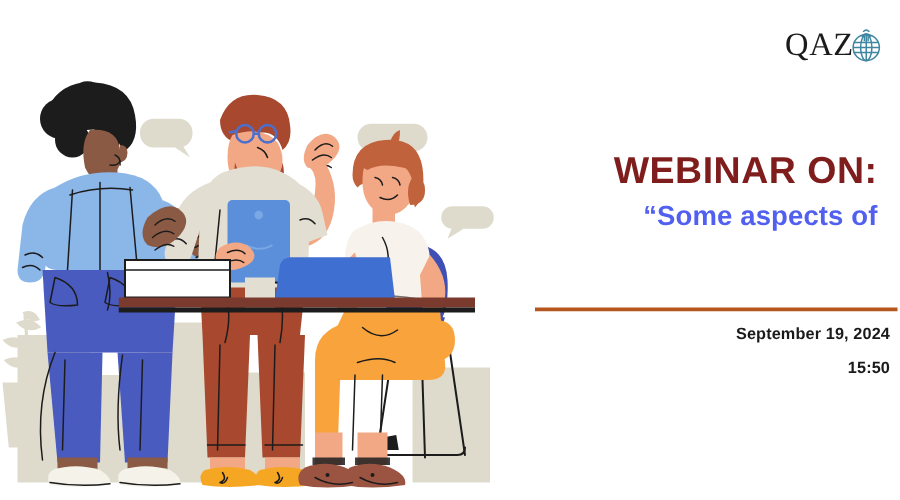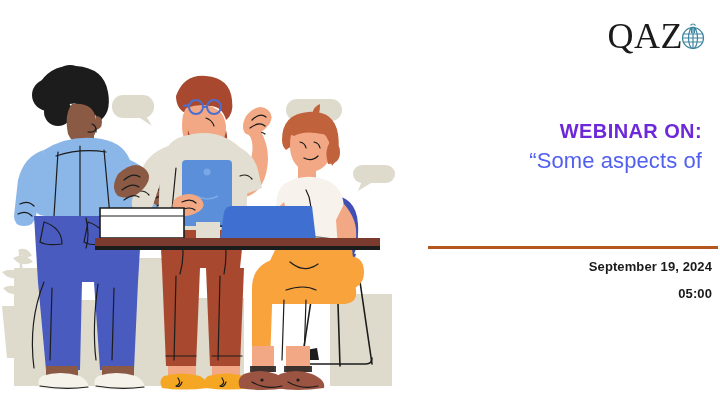--- a/index.html
+++ b/index.html
@@ -7,33 +7,33 @@
     width:720px;height:400px;overflow:hidden;
     background:#ffffff;
     font-family:"Liberation Sans", sans-serif;
   }
   #poster{position:relative;width:720px;height:400px;background:#ffffff;overflow:hidden;}
 
   
   .logo{position:absolute;left:528px;top:18px;width:176px;height:36px;display:flex;align-items:center;justify-content:flex-end;}
   .logo-text{
     font-family:"Liberation Serif", serif;
-    font-size:36px;letter-spacing:.5px;color:#1b1b1b;line-height:1;white-space:nowrap;
+    font-size:26px;letter-spacing:.5px;color:#1b1b1b;line-height:1;white-space:nowrap;
   }
   .logo-globe{position:relative;width:26px;height:30px;margin:0 -2px 0 -3px;flex:0 0 auto;}
   .logo-globe svg{position:absolute;left:0;top:0;}
 
   
   .textblock{position:absolute;right:18px;top:120px;width:340px;text-align:right;}
   .webinar-on{
-    font-size:20px;font-weight:bold;color:#6d28d9;letter-spacing:.4px;line-height:1.15;
+    font-size:30px;font-weight:bold;color:#7f1d1d;letter-spacing:.4px;line-height:1.15;
     margin:0 0 5px 0;
   }
   .webinar-title{
-    font-size:22px;font-weight:normal;color:#5160ef;line-height:1.22;letter-spacing:.1px;margin:0;
+    font-size:22px;font-weight:bold;color:#5160ef;line-height:1.22;letter-spacing:.1px;margin:0;
   }
   .divider{position:absolute;left:428px;top:246px;width:290px;height:3px;background:#b5561f;}
   .datetime{position:absolute;right:8px;top:258px;width:340px;text-align:right;}
   .date-line{font-size:13px;font-weight:bold;color:#1a1a1a;letter-spacing:.1px;line-height:1.35;}
   .time-line{font-size:13px;font-weight:bold;color:#1a1a1a;letter-spacing:.1px;line-height:1.35;margin-top:9px;}
 
   
   .illustration{position:absolute;left:0;top:0;width:470px;height:400px;}
   .illustration svg{display:block;}
 </style>
@@ -272,16 +272,16 @@
 
   <div class="textblock">
     <div class="webinar-on">WEBINAR ON:</div>
     <div class="webinar-title">“Some aspects of</div>
   </div>
 
   <div class="divider"></div>
 
   <div class="datetime">
     <div class="date-line">September 19, 2024</div>
-    <div class="time-line">05:00</div>
+    <div class="time-line">15:50</div>
   </div>
 
 </div>
 
 </body></html>

